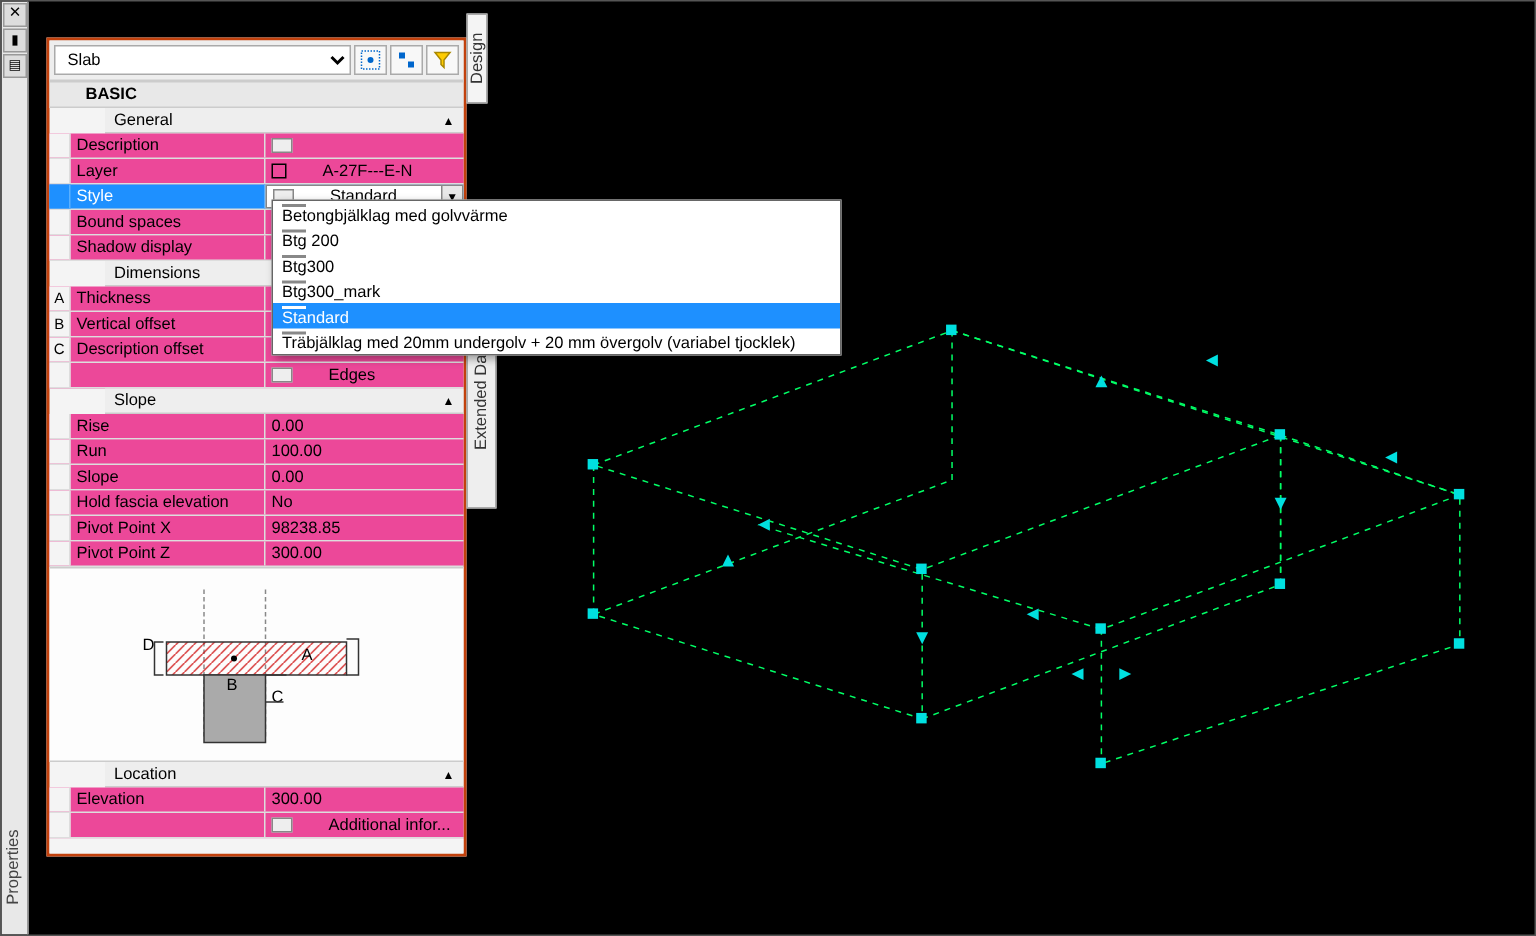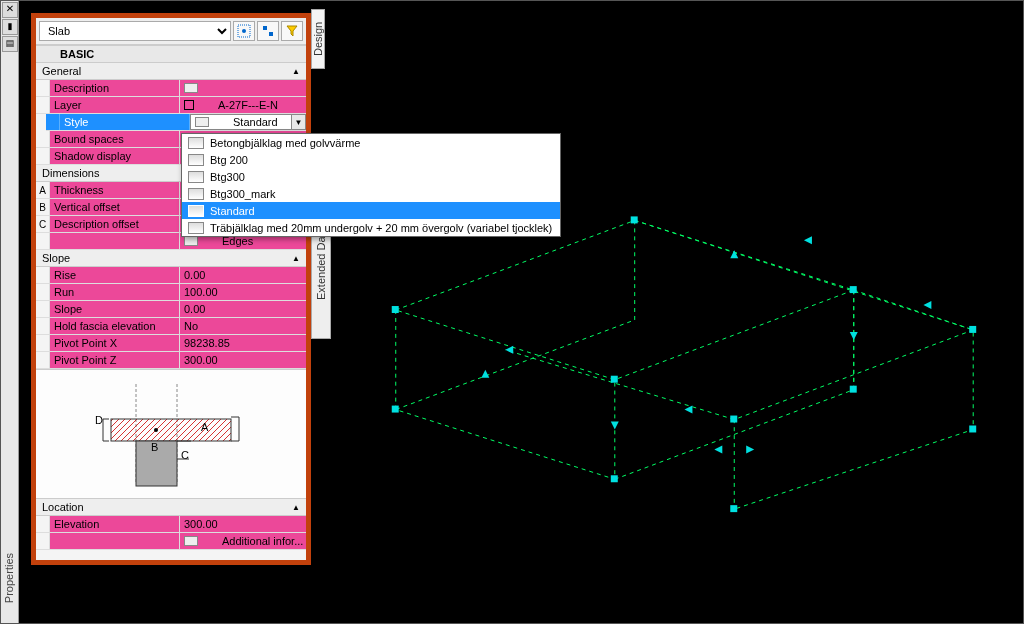--- a/index.html
+++ b/index.html
@@ -4,31 +4,31 @@
 <style>
 * { box-sizing: border-box; margin: 0; padding: 0; font-family: 'Segoe UI', Tahoma, sans-serif; font-size: 11px; }
 body { background: #000; width: 1024px; height: 624px; position: relative; overflow: hidden; border: 1px solid #555; }
 
 
 .left-rail { position: absolute; left: 0; top: 0; width: 18px; height: 100%; background: #e8e8e8; border-right: 1px solid #999; }
 .left-rail .close-btn { width: 16px; height: 16px; margin: 1px; background: #ddd; border: 1px solid #999; text-align: center; line-height: 12px; font-size: 10px; cursor: pointer; }
 .left-rail-label { position: absolute; left: 2px; bottom: 20px; writing-mode: vertical-rl; transform: rotate(180deg); color: #444; font-size: 11px; }
 
 
-.props { position: absolute; left: 30px; top: 12px; width: 280px; background: #f4f4f4; border: 5px solid #c2410c; }
+.props { position: absolute; left: 30px; top: 24px; width: 280px; background: #f4f4f4; border: 2px solid #c2410c; }
 .props-header { display: flex; align-items: center; padding: 3px; background: #eee; border-bottom: 1px solid #ccc; }
 .props-header select { flex: 1; height: 20px; border: 1px solid #aaa; background: #fff; padding-left: 4px; }
 .hdr-btn { width: 22px; height: 20px; border: 1px solid #aaa; background: #f8f8f8; margin-left: 2px; display: flex; align-items: center; justify-content: center; cursor: pointer; }
 
 .section-title { background: #e8e8e8; padding: 2px 24px; font-weight: bold; border-top: 1px solid #ccc; border-bottom: 1px solid #ccc; }
-.group-header { background: #eee; padding: 2px 6px; border-bottom: 1px solid #ccc; display: flex; justify-content: space-between; align-items: center; cursor: pointer; }
+.group-header { background: #eee; padding: 2px 6px; border-bottom: 1px solid #ccc; display: flex; justify-content: space-between; align-items: center; cursor: pointer; margin-left: 37px; }
 .group-header .tri { font-size: 8px; }
 
 .prop-row { display: flex; height: 17px; border-bottom: 1px solid #ddd; background: #ec4899; }
-.prop-row.sel { background: #1e90ff; color: #fff; margin-left: 10px; }
+.prop-row.sel { background: #1e90ff; color: #fff; }
 .prop-idx { width: 14px; text-align: center; border-right: 1px solid #ddd; background: #f4f4f4; font-size: 10px; line-height: 17px; }
 .prop-row.sel .prop-idx { background: #1e90ff; color: #fff; border-right-color: #5ab0ff; }
 .prop-label { width: 130px; padding-left: 4px; border-right: 1px solid #ddd; line-height: 17px; overflow: hidden; white-space: nowrap; }
 .prop-row.sel .prop-label { border-right-color: #5ab0ff; }
 .prop-value { flex: 1; padding-left: 4px; line-height: 17px; overflow: hidden; white-space: nowrap; display: flex; align-items: center; gap: 20px; }
 .prop-value.dd { background: #fff; border: 1px solid #888; position: relative; color:#000;}
 .dd-arrow { position: absolute; right: 0; top:0; bottom:0; width: 14px; background: #e8e8e8; border-left: 1px solid #888; display:flex;align-items:center;justify-content:center;font-size:8px; }
 .color-chip { width: 10px; height: 10px; border: 1px solid #000; margin-right: 4px; display: inline-block; }
 .mini-icon { width: 14px; height: 10px; margin-right: 4px; display:inline-block; border:1px solid #888; background:#eee; }
 .edges-row .prop-value { justify-content: flex-start; }
@@ -38,21 +38,21 @@
 .preview svg { width: 180px; height: 110px; }
 
 
 .side-tabs { position: absolute; left: 310px; top: 8px; width: 20px; }
 .side-tab { height: 60px; border: 1px solid #aaa; background: #eee; margin-bottom: 0; display:flex; align-items:center; justify-content:center; writing-mode: vertical-rl; transform: rotate(180deg); font-size:11px; color:#333; }
 .side-tab.active { background: #f4f4f4; }
 .side-tab2 { position: absolute; left: 310px; top: 188px; width: 20px; height: 150px; border: 1px solid #aaa; background: #eee; display:flex; align-items:center; justify-content:center; writing-mode: vertical-rl; transform: rotate(180deg); font-size:11px; color:#333; }
 
 
 .dropdown { position: absolute; left: 180px; top: 132px; width: 380px; background: #fff; border: 1px solid #666; box-shadow: 2px 2px 6px rgba(0,0,0,.4); z-index: 100; }
-.dropdown .dd-item { padding: 2px 6px; height: 17px; display: flex; align-items: flex-end; cursor: pointer; }
+.dropdown .dd-item { padding: 2px 6px; height: 17px; display: flex; align-items: flex-start; cursor: pointer; flex-direction: column; }
 .dropdown .dd-item.sel { background: #1e90ff; color: #fff; }
 .dropdown .dd-ic { width: 16px; height: 12px; margin-right: 6px; border:1px solid #888; background:linear-gradient(#ddd,#fff); }
 .dropdown .dd-item.sel .dd-ic { border-color:#fff; }
 
 
 .viewport { position: absolute; left: 335px; top: 0; right: 0; bottom: 0; }
 .viewport svg { width: 100%; height: 100%; }
 </style>
 </head>
 <body>

